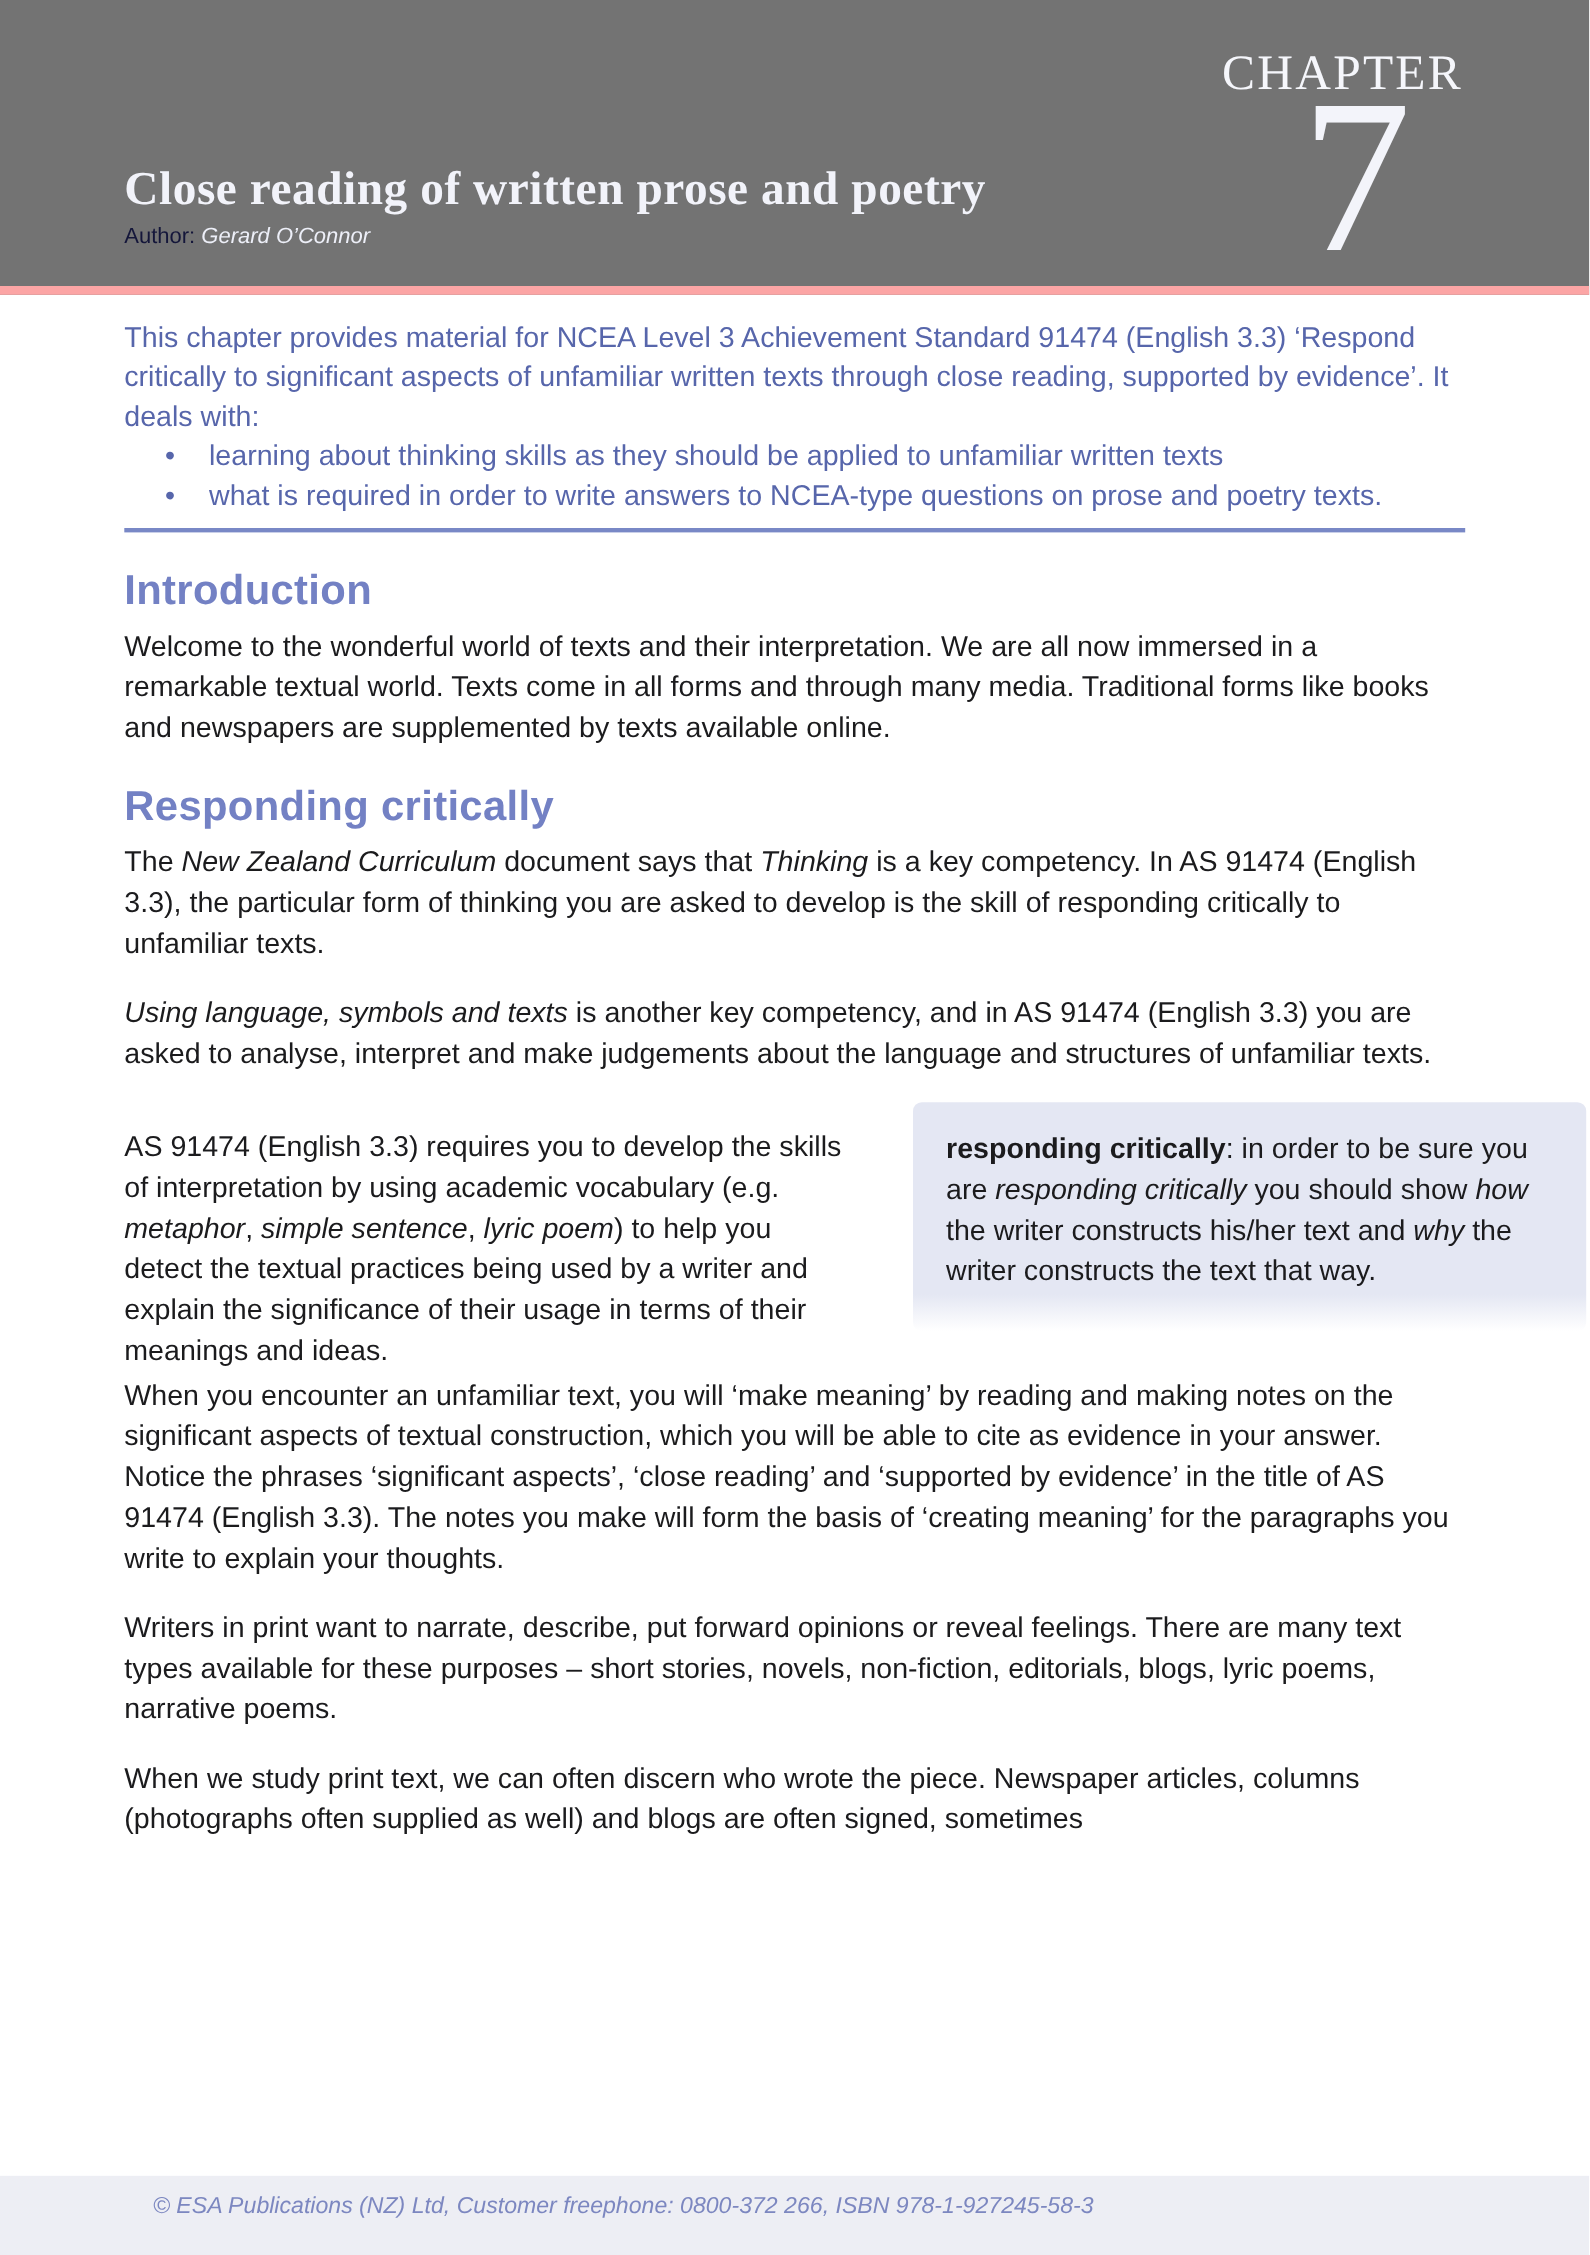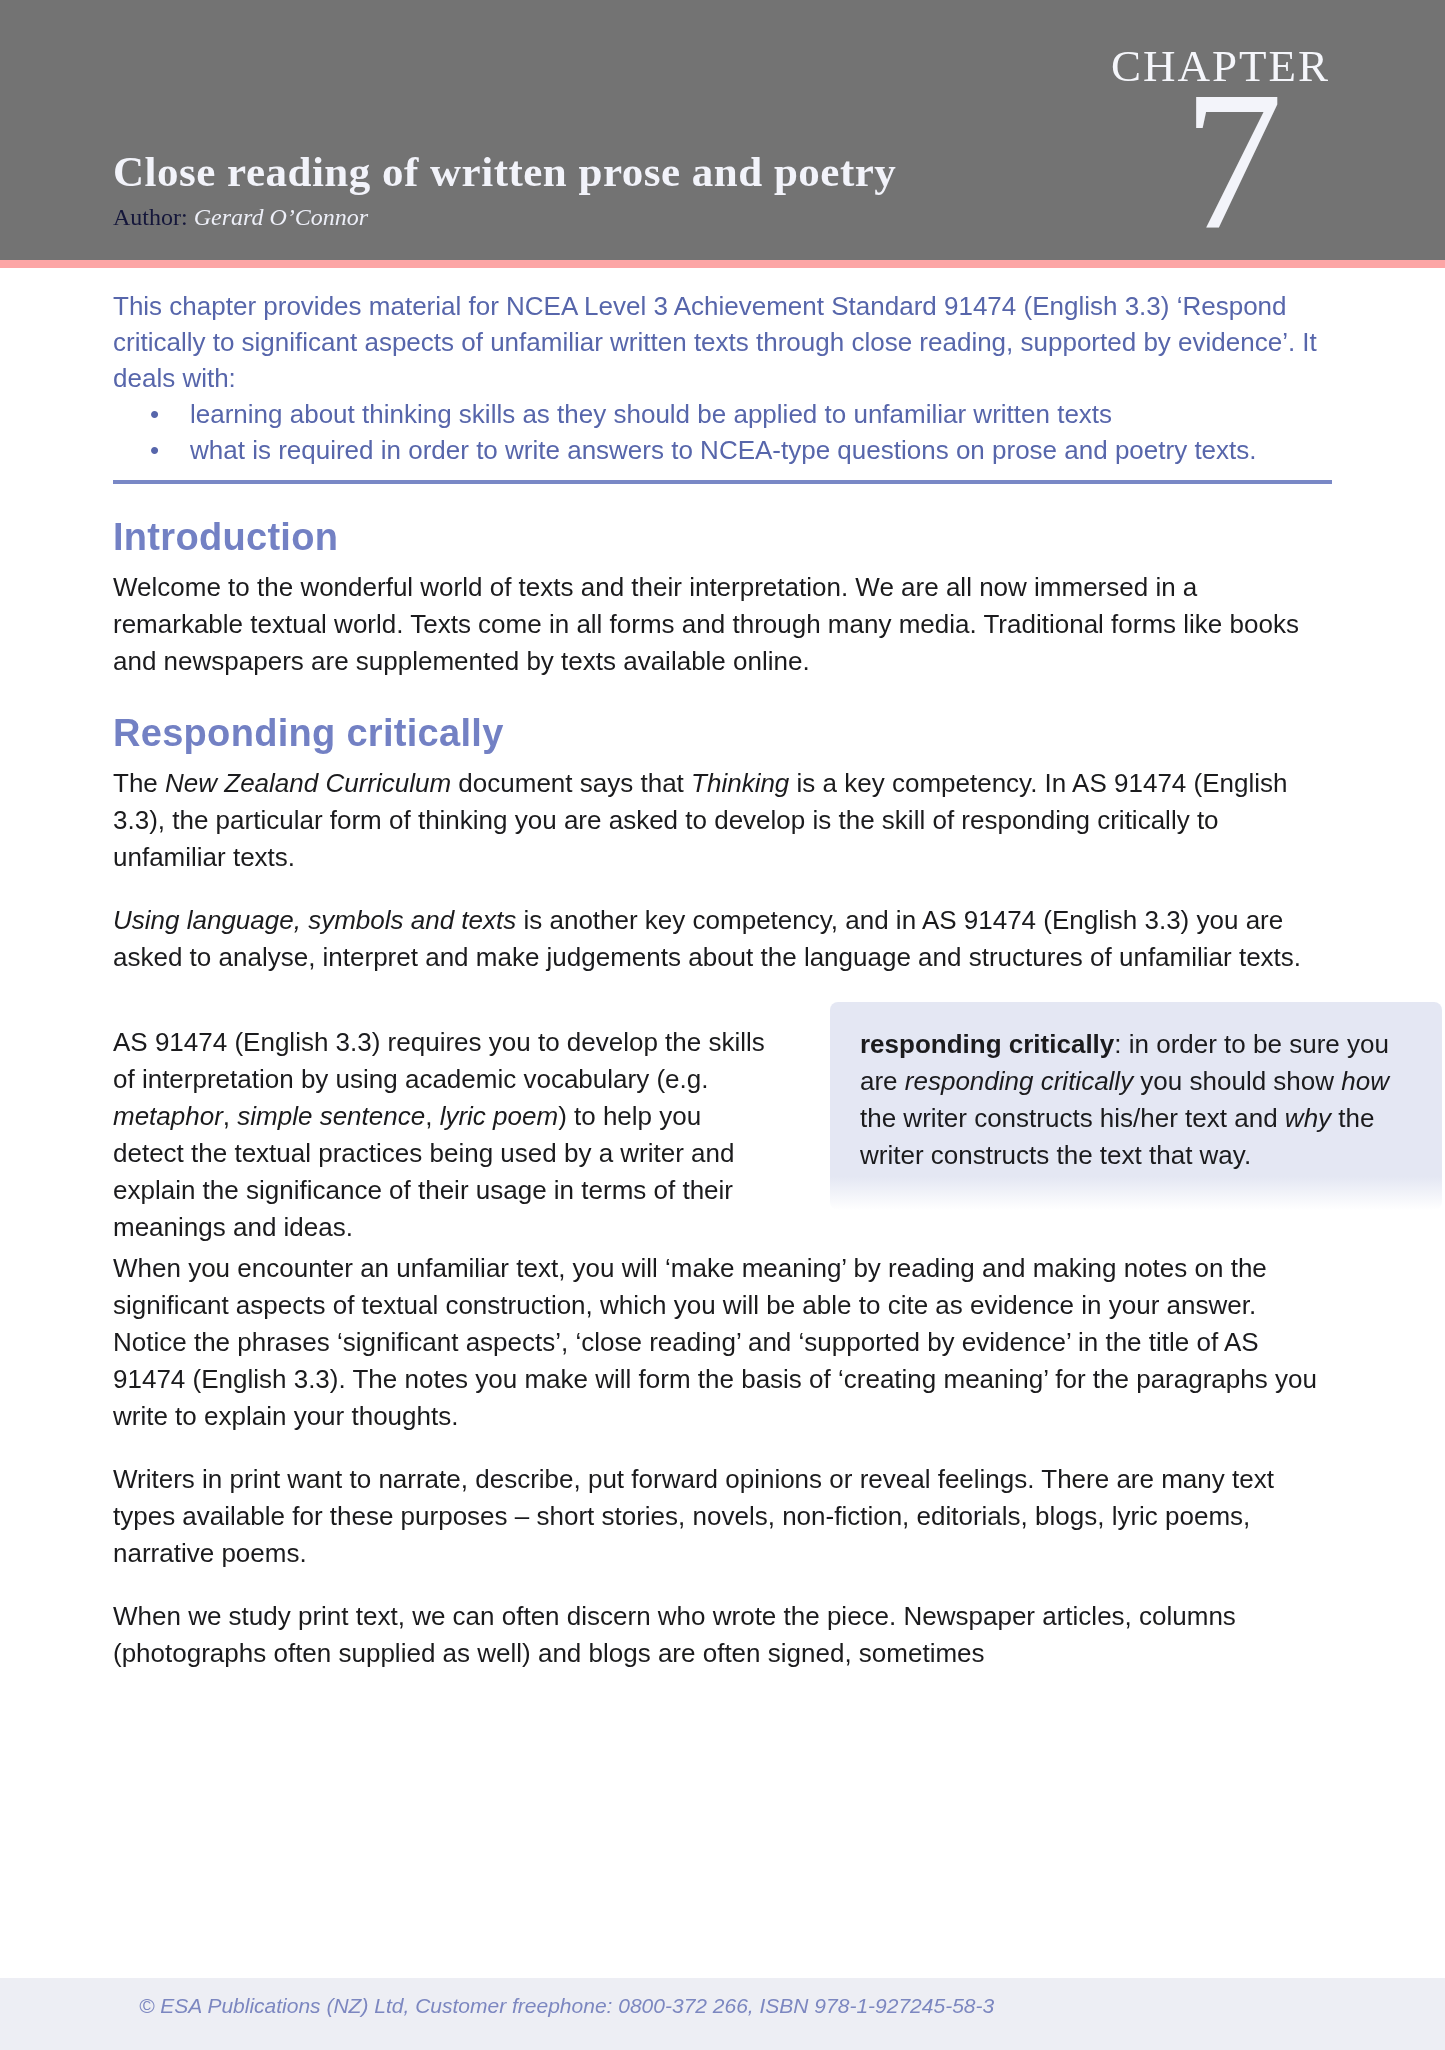--- a/index.html
+++ b/index.html
@@ -21,21 +21,21 @@
   .chapter-number {
     position:absolute; top:76px; right:162px;
     font-family:"Liberation Serif", serif; font-size:200px; line-height:0.85;
     color:#f3f4fa;
   }
   .header-text { position:absolute; left:113px; top:148px; }
   .band-title {
     font-family:"Liberation Serif", serif; font-weight:bold;
     font-size:43px; color:#f2f3fa; line-height:1.1; letter-spacing:0.5px;
   }
-  .band-author { margin-top:9px; font-size:24px;font-family:Liberation Serif, serif; }
+  .band-author { margin-top:9px; font-size:20px; }
   .band-author .author-label { color:#14163a; }
   .band-author .author-name  { color:#edeff8; font-style:italic; }
 
   
   .content { padding:0 113px; }
   .i { font-style:italic; }
   .b { font-weight:bold; }
 
   .intro {
     margin-top:20px; color:#5766ab; font-size:26px; line-height:36px;

